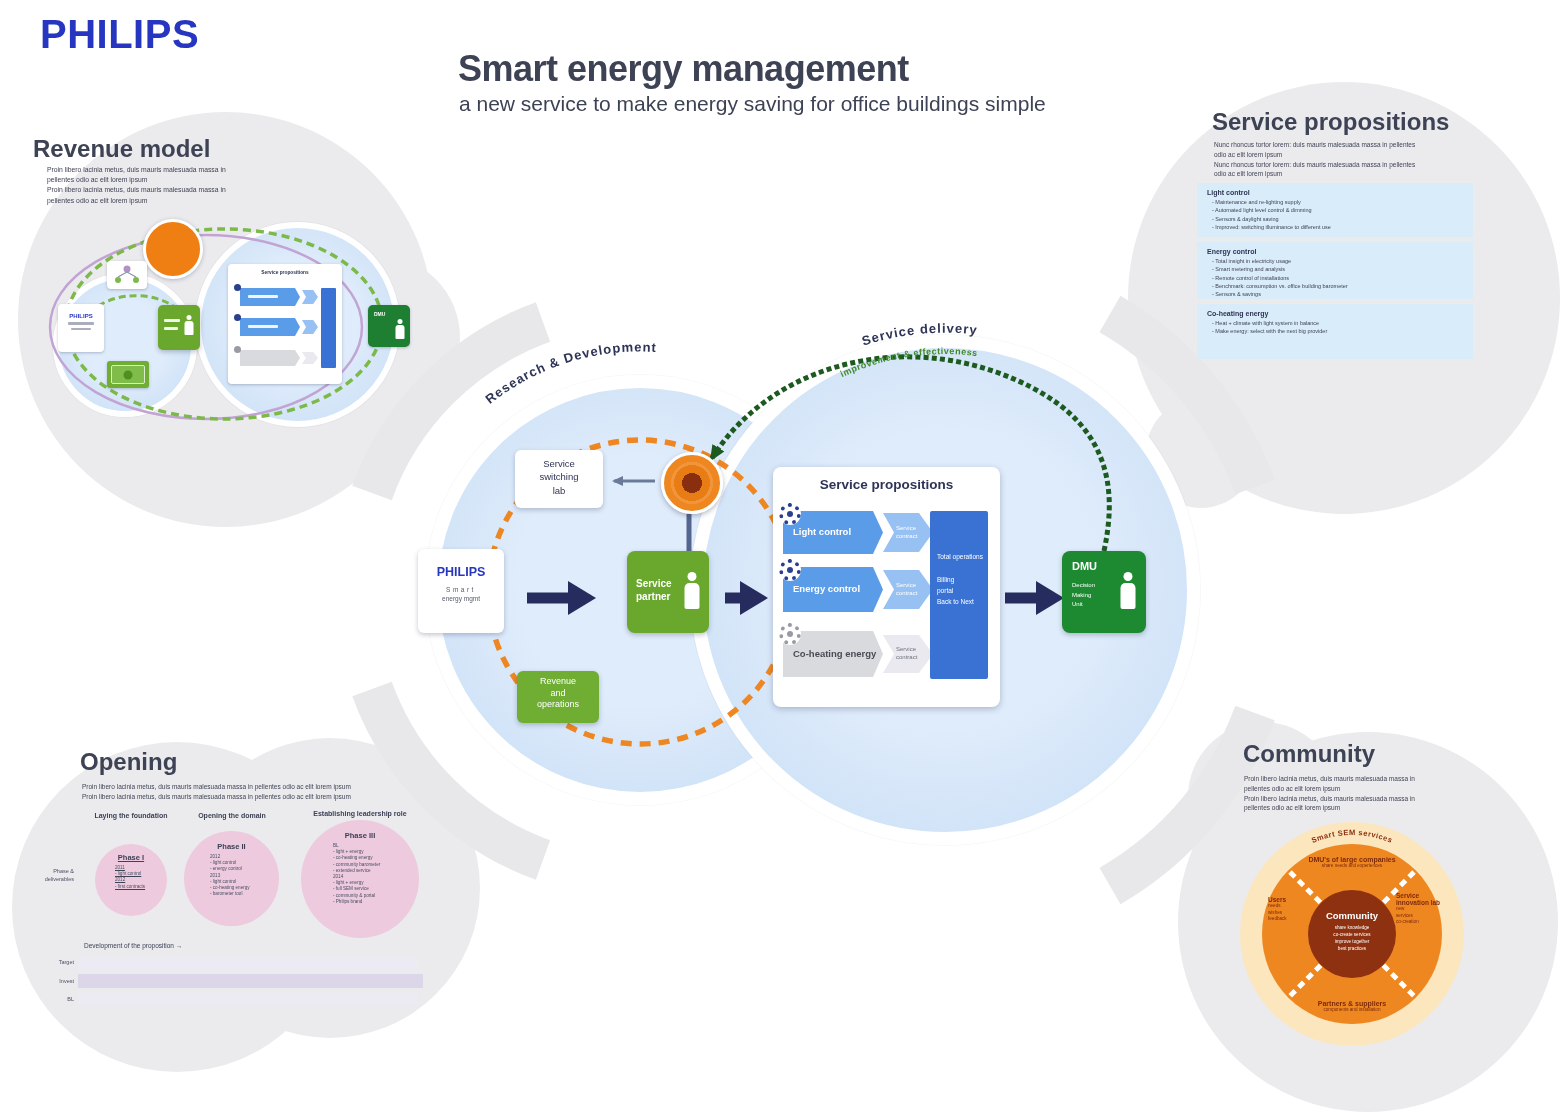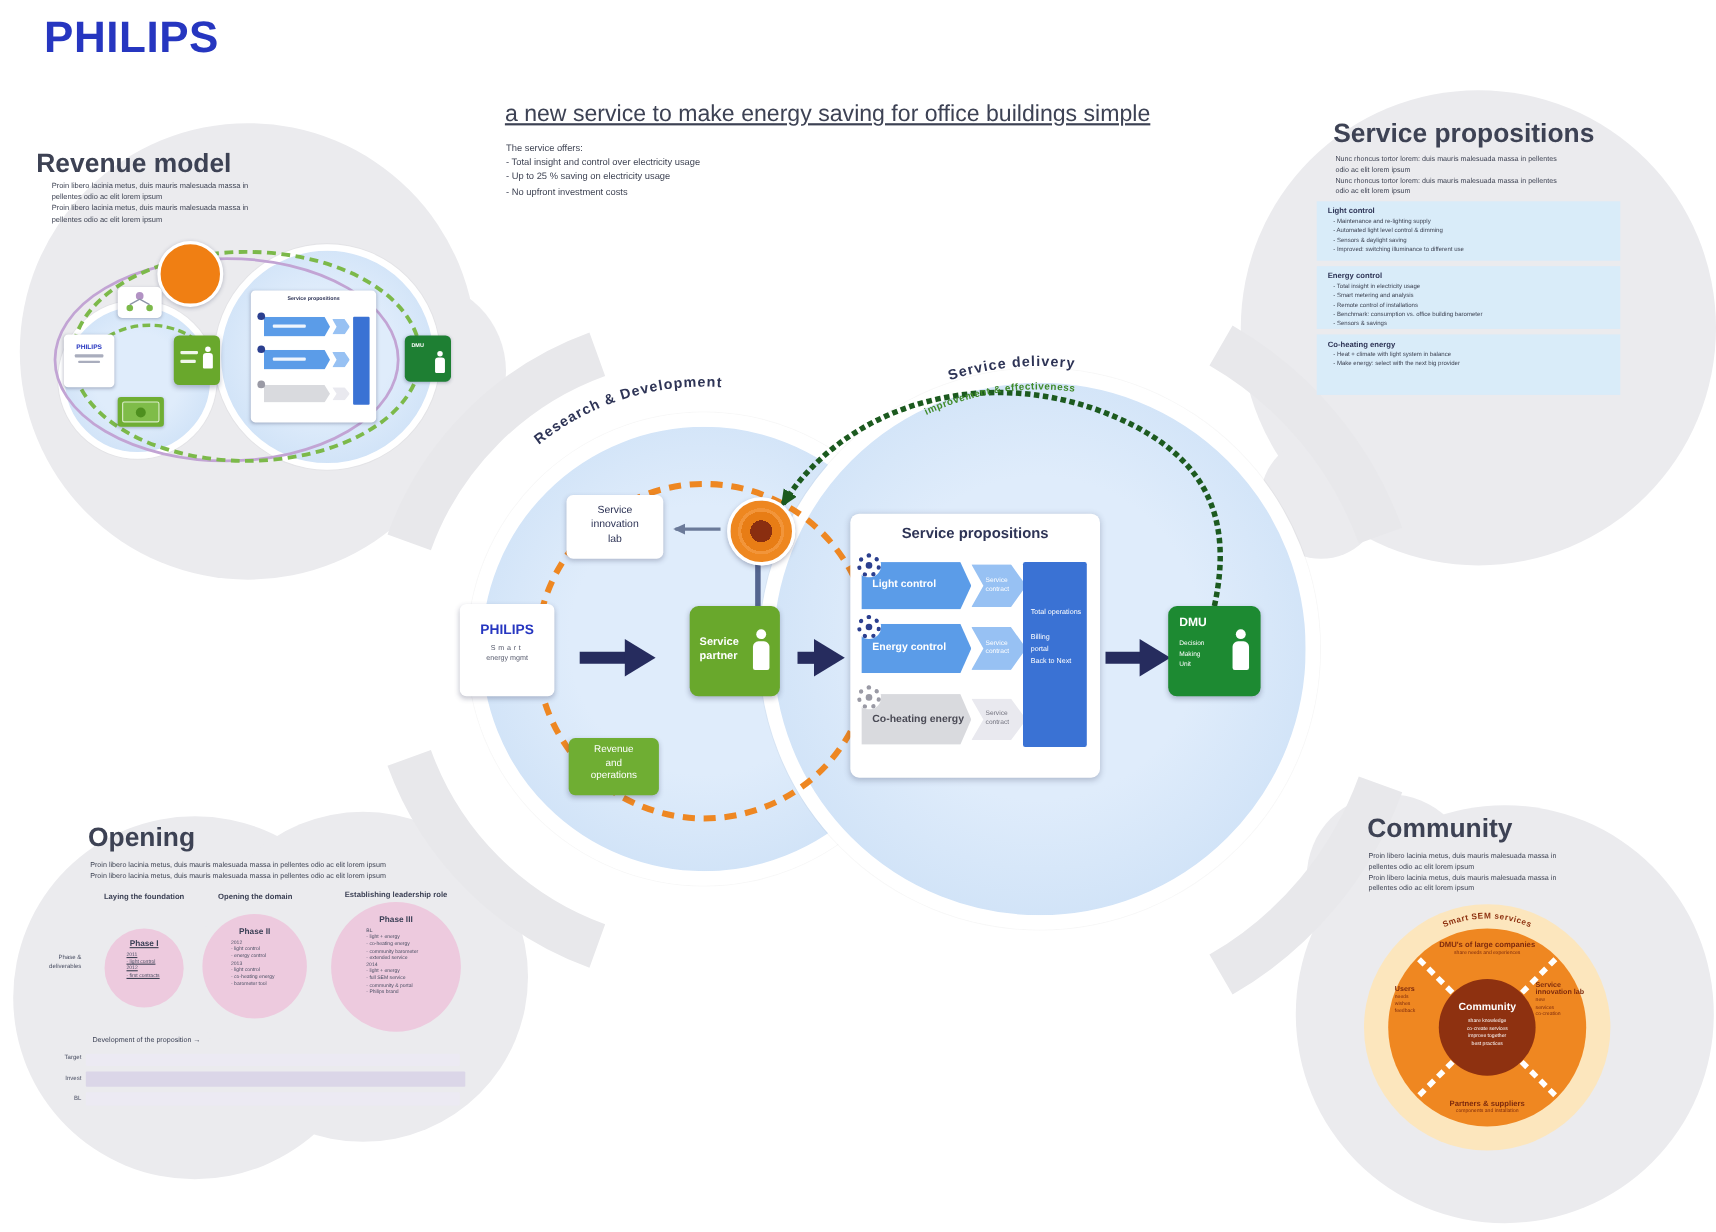--- a/index.html
+++ b/index.html
@@ -95,27 +95,22 @@
   <div class="blob" style="left:1188px;top:722px;width:150px;height:150px;"></div>
 
   <svg id="arcs-svg" width="1560" height="1120">
     <path d="M 372 493 A 285 285 0 0 1 543 322" stroke="#e8e8eb" stroke-width="42" fill="none"></path>
     <path d="M 1110 314 A 330 330 0 0 1 1255 487" stroke="#e8e8eb" stroke-width="42" fill="none"></path>
     <path d="M 1255 713 A 330 330 0 0 1 1110 886" stroke="#e8e8eb" stroke-width="42" fill="none"></path>
     <path d="M 543 860 A 285 285 0 0 1 372 689" stroke="#e8e8eb" stroke-width="42" fill="none"></path>
   </svg>
 
   <div class="abs" style="left:40px;top:12px;font-size:40px;font-weight:800;letter-spacing:0.5px;color:#2636c0;z-index:5;">PHILIPS</div>
-  <div class="abs" style="left:459px;top:92px;font-size:21px;z-index:5;text-decoration:underline;">a new service to make energy saving for office buildings simple</div>
-  <div class="abs" style="left:460px;top:128px;font-size:8.5px;color:#3f4454;line-height:1.55;z-index:5;">
-      <div class="intro-line">The service offers:</div>
-      <div class="intro-line">- Total insight and control over electricity usage</div>
-      <div class="intro-line">- Up to 25 % saving on electricity usage</div>
-      <div class="intro-line">- No upfront investment costs</div>
-    </div>
+  <div class="abs" style="left:458px;top:48px;font-size:36px;font-weight:700;letter-spacing:-0.5px;z-index:5;">Smart energy management</div>
+  <div class="abs" style="left:459px;top:92px;font-size:21px;z-index:5;">a new service to make energy saving for office buildings simple</div>
 
   <div class="bluecircle" style="left:425px;top:375px;width:430px;height:430px;"></div>
   <div class="bluecircle" style="left:690px;top:335px;width:510px;height:510px;"></div>
 
   <svg id="flow-svg" width="1560" height="1120">
     <defs>
       <path id="rdPath" d="M 428 479 A 240 240 0 0 1 852 479" fill="none"></path>
       <path id="delPath" d="M 730 445 A 262 262 0 0 1 1160 445" fill="none"></path>
       <path id="delSubPath" d="M 748 457 A 240 240 0 0 1 1142 457" fill="none"></path>
       <path id="commPath" d="M 1271 877 A 99 99 0 0 1 1433 877" fill="none"></path>
@@ -166,21 +161,21 @@
     <path d="M 80 332 A 56 40 0 0 1 186 318" stroke="#7cb94a" stroke-width="3" stroke-dasharray="7 4" fill="none"></path>
 
     <g stroke="#fff" stroke-width="5" stroke-dasharray="7 5">
       <line x1="1290" y1="872" x2="1414" y2="996"></line>
       <line x1="1414" y1="872" x2="1290" y2="996"></line>
     </g>
   </svg>
 
   <div class="whitebox" style="left:515px;top:450px;width:88px;height:58px;text-align:center;padding-top:7px;box-sizing:border-box;font-size:9.5px;color:#2e3456;line-height:1.4;">
       <div class="lab-line">Service</div>
-      <div class="lab-line">innovation</div>
+      <div class="lab-line">switching</div>
       <div class="lab-line">lab</div>
     </div>
 
   <div class="whitebox" style="left:418px;top:549px;width:86px;height:84px;text-align:center;box-sizing:border-box;padding-top:16px;">
     <div style="font-size:12.5px;font-weight:800;color:#2636c0;">PHILIPS</div>
     <div style="font-size:6.5px;color:#55596b;letter-spacing:2.5px;margin-top:7px;">Smart</div>
     <div style="font-size:6.5px;color:#55596b;margin-top:2px;">energy mgmt</div>
   </div>
 
   <div class="greenbox" style="left:627px;top:551px;width:82px;height:82px;">

